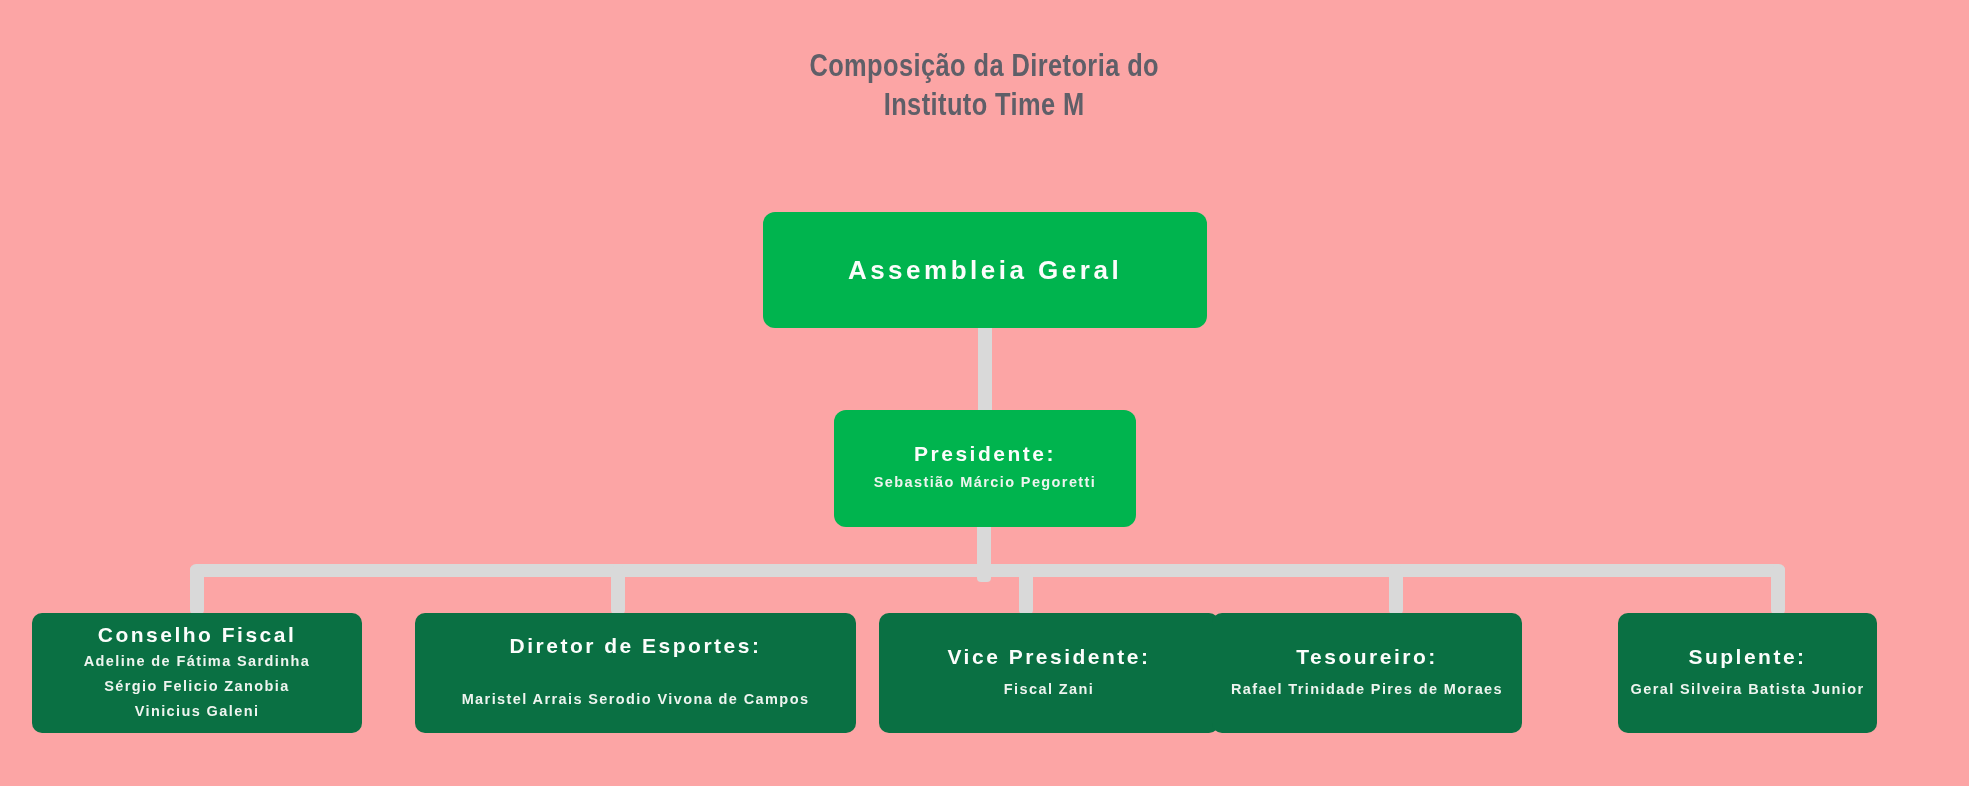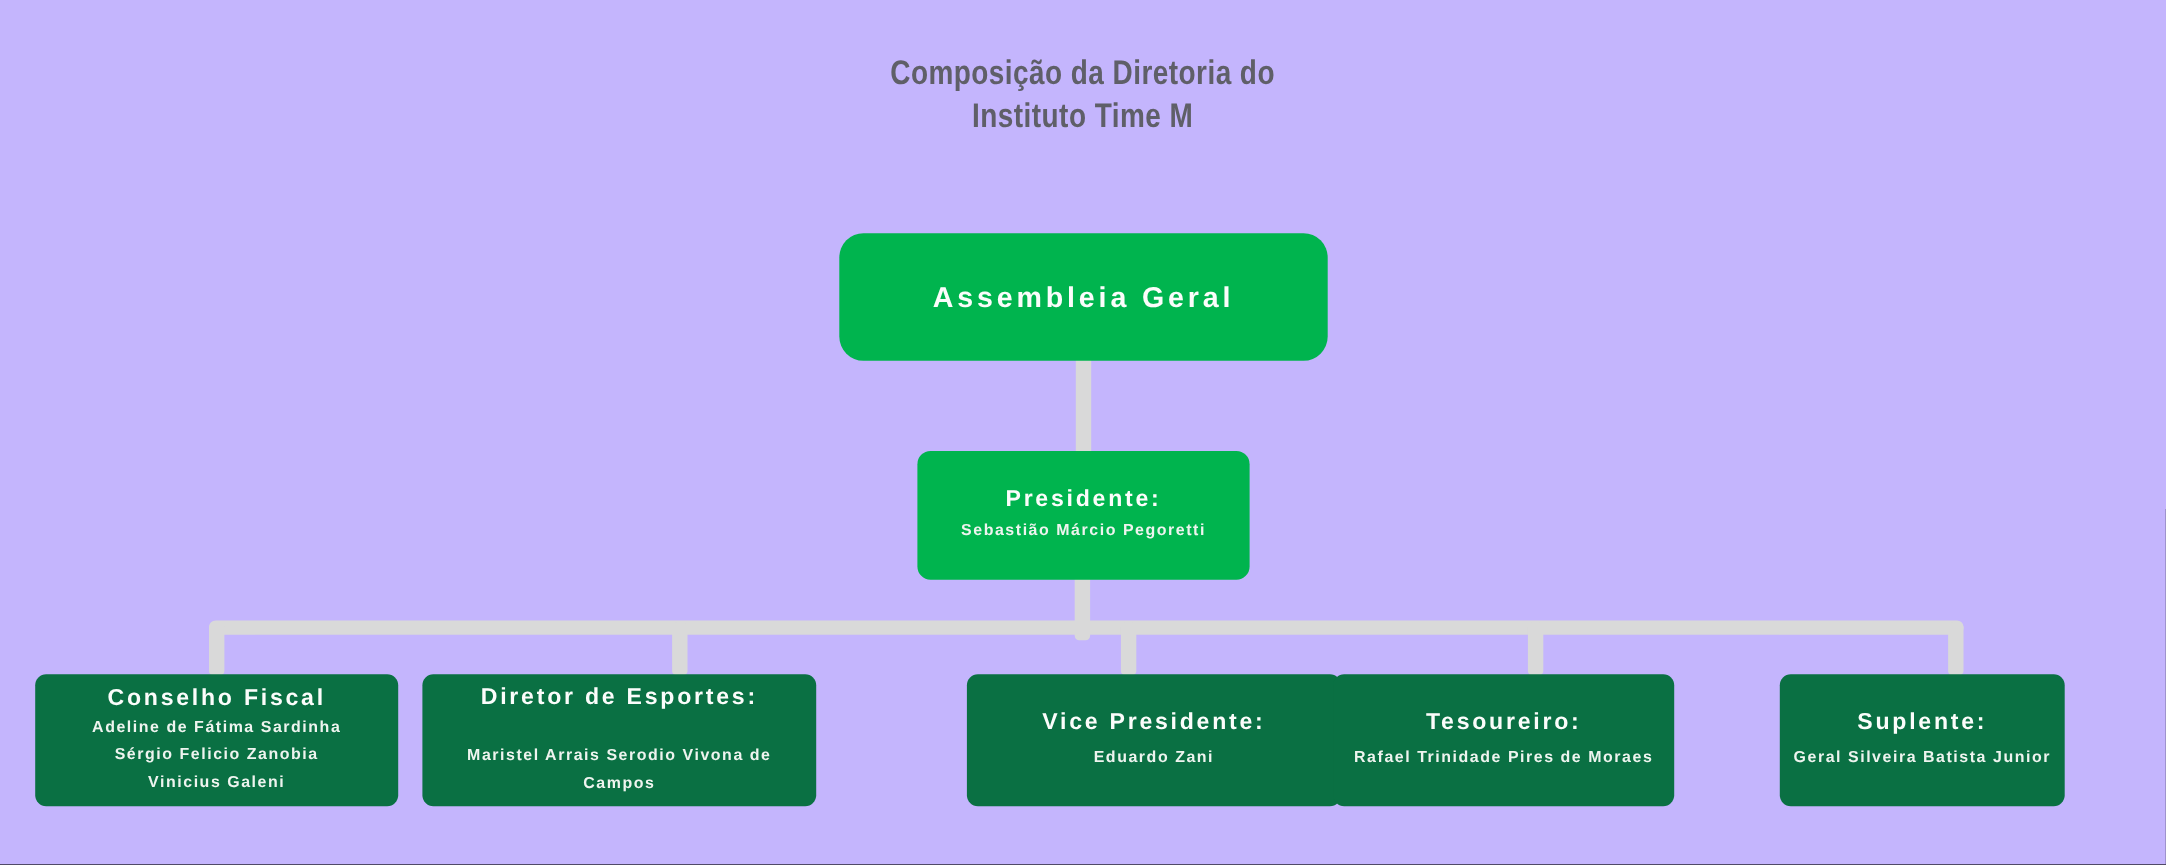--- a/index.html
+++ b/index.html
@@ -5,21 +5,21 @@
   html, body {
     margin: 0;
     padding: 0;
     background: #000000;
     font-family: "Liberation Sans", sans-serif;
   }
   .canvas {
     position: relative;
     width: 1969px;
     height: 786px;
-    background: #c4b5fd;
+    background: #fca5a5;
     overflow: hidden;
   }
 
   
   .page-title {
     position: absolute;
     top: 46px;
     left: 0;
     width: 1969px;
     text-align: center;
@@ -62,25 +62,25 @@
     justify-content: center;
     align-items: center;
     text-align: center;
     color: #f6f9f6;
     box-sizing: border-box;
     padding: 6px 10px;
   }
   .node-bright { background: #00b44e; border-radius: 12px; }
   .node-dark   { background: #0a7043; border-radius: 10px; }
 
-  .node-assembleia { left: 763px; top: 212px; width: 444px; height: 116px; border-radius: 22px; }
+  .node-assembleia { left: 763px; top: 212px; width: 444px; height: 116px; }
   .node-presidente { left: 834px; top: 410px; width: 302px; height: 117px; }
   .node-child      { top: 613px; height: 120px; }
   .node-child-1 { left: 32px;   width: 330px; }
-  .node-child-2 { left: 384px;  width: 358px; gap: 21px; }
+  .node-child-2 { left: 415px;  width: 441px; gap: 21px; }
   .node-child-3 { left: 879px;  width: 340px; }
   .node-child-4 { left: 1212px; width: 310px; }
   .node-child-5 { left: 1618px; width: 259px; }
 
   .node-label-xl {
     font-size: 26px;
     font-weight: 600;
     letter-spacing: 3.5px;
     color: #fbfdfb;
   }
@@ -138,21 +138,21 @@
     <div class="node-name">Vinicius Galeni</div>
   </div>
 
   <div class="node node-dark node-child node-child-2">
     <div class="node-role">Diretor de Esportes:</div>
     <div class="node-name">Maristel Arrais Serodio Vivona de Campos</div>
   </div>
 
   <div class="node node-dark node-child node-child-3">
     <div class="node-role">Vice Presidente:</div>
-    <div class="node-name">Eduardo Zani</div>
+    <div class="node-name">Fiscal Zani</div>
   </div>
 
   <div class="node node-dark node-child node-child-4">
     <div class="node-role">Tesoureiro:</div>
     <div class="node-name">Rafael Trinidade Pires de Moraes</div>
   </div>
 
   <div class="node node-dark node-child node-child-5">
     <div class="node-role">Suplente:</div>
     <div class="node-name">Geral Silveira Batista Junior</div>

